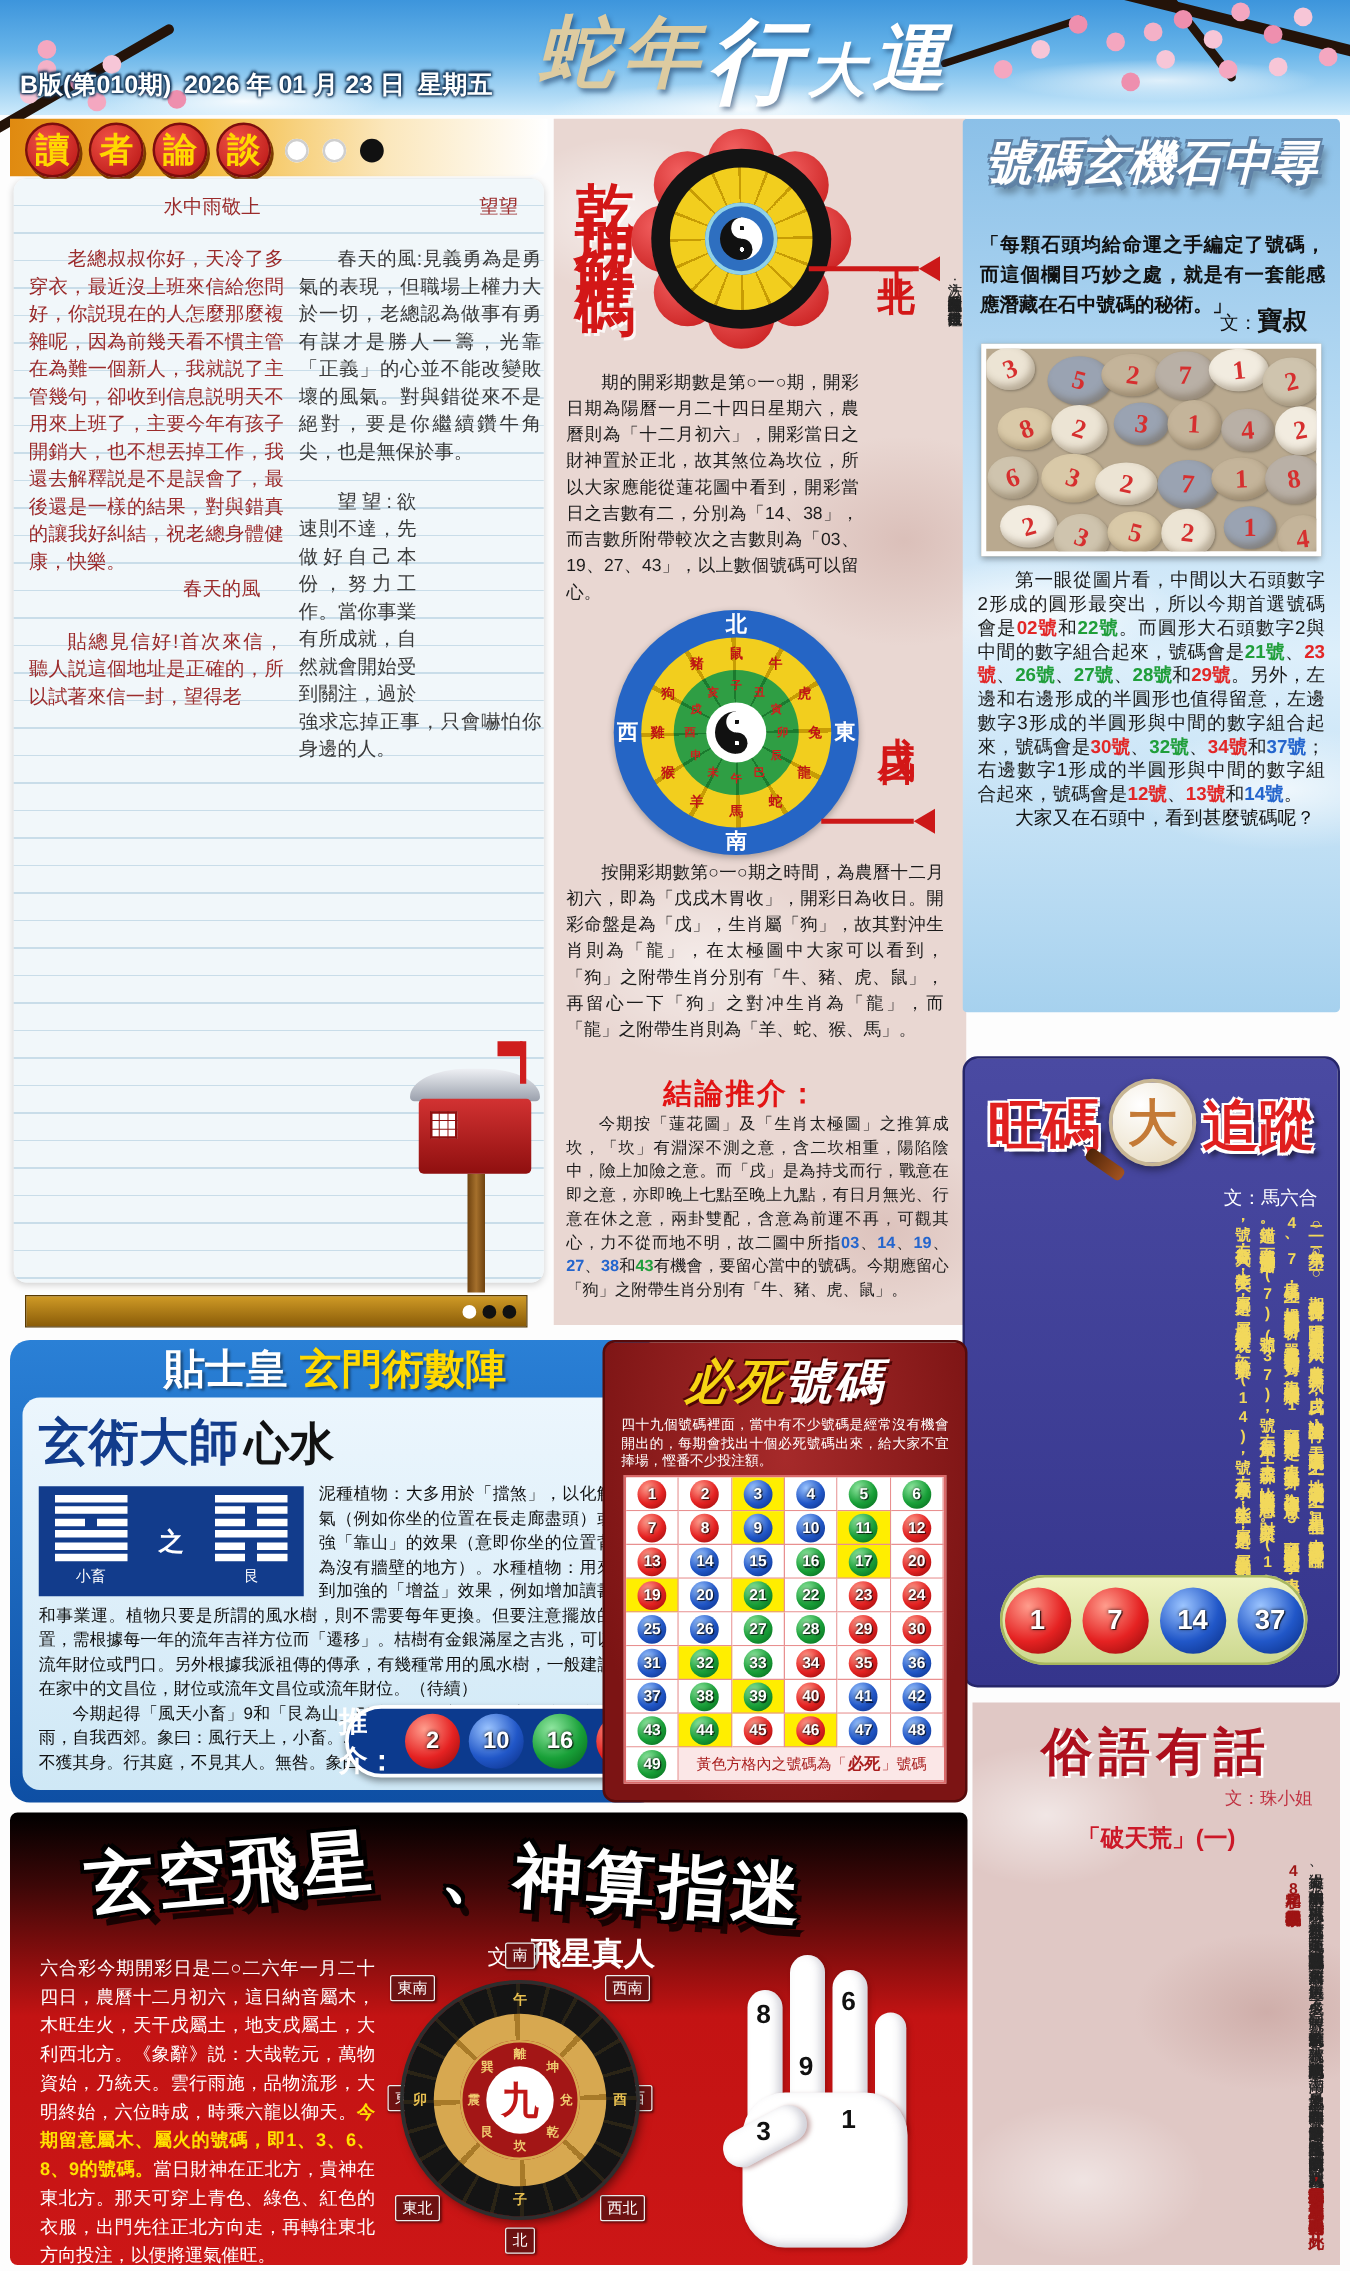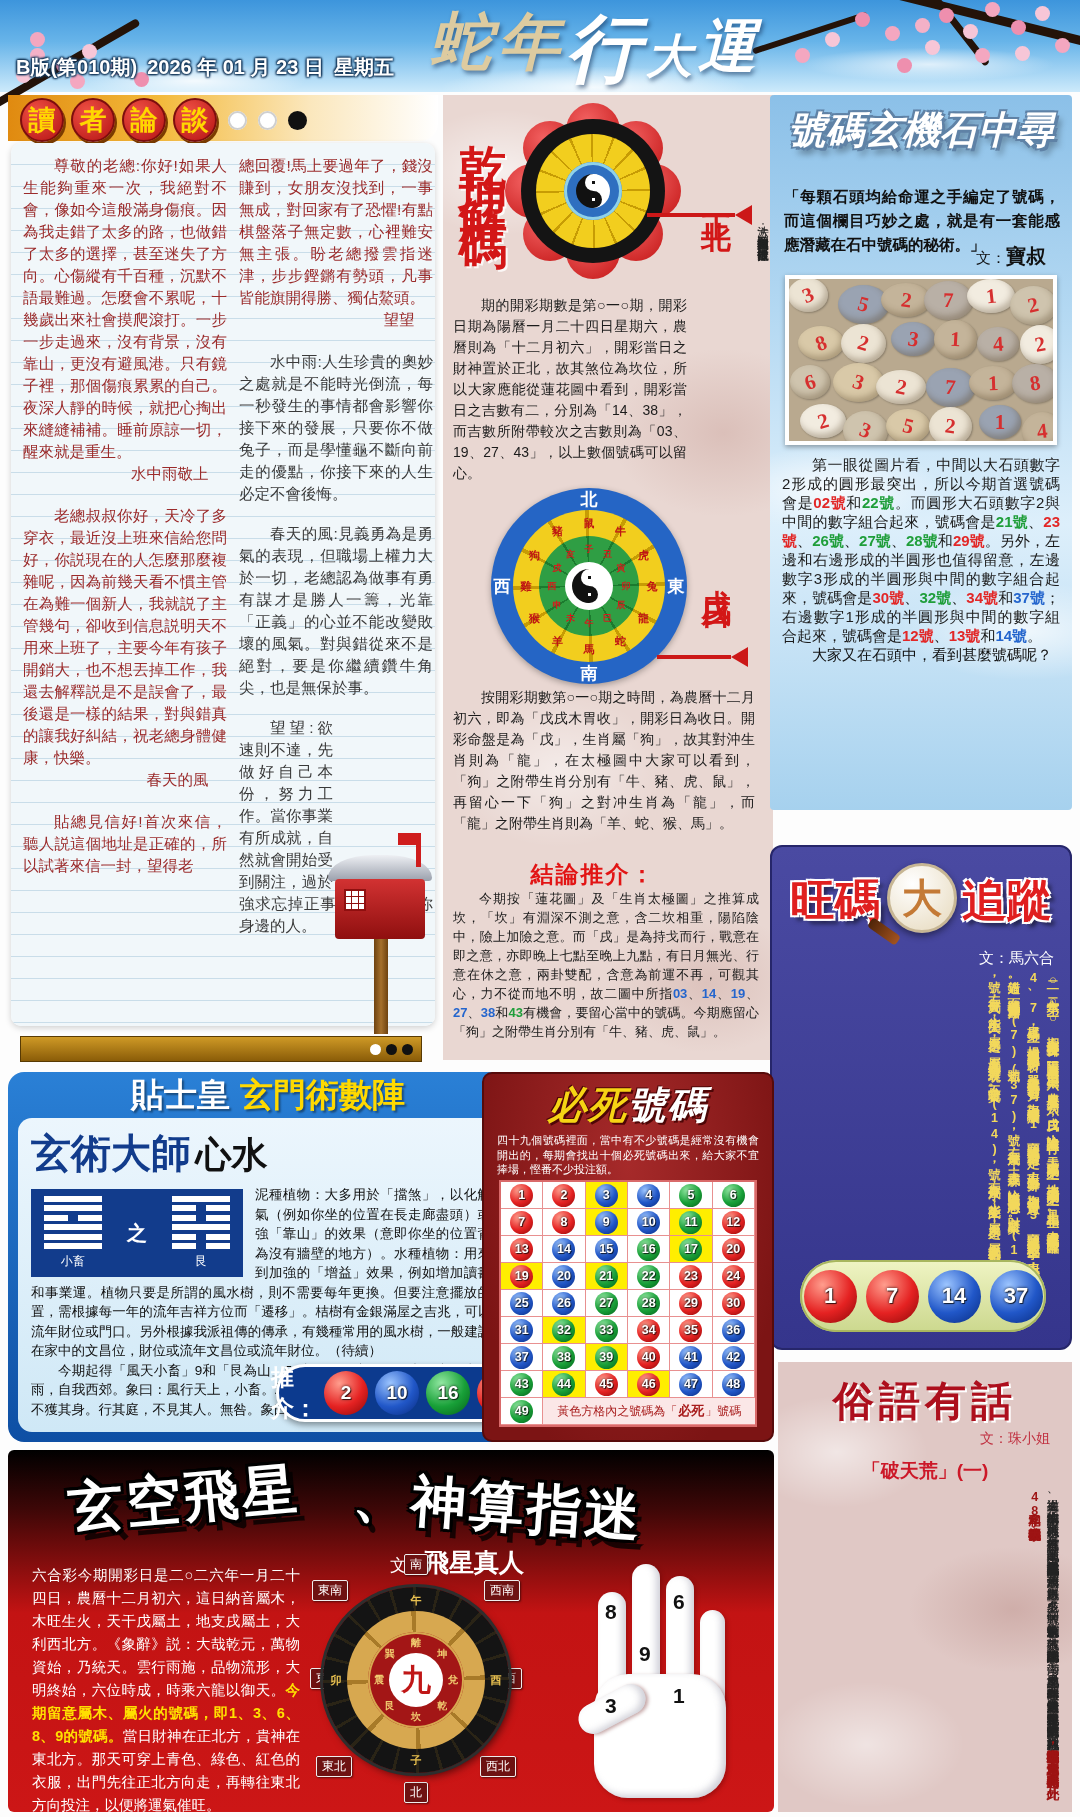--- a/index.html
+++ b/index.html
@@ -325,30 +325,27 @@
         <span class="badge">讀</span>
         <span class="badge">者</span>
         <span class="badge">論</span>
         <span class="badge">談</span>
         <span class="dot w"></span>
         <span class="dot w"></span>
         <span class="dot b"></span>
       </div>
     <div class="paper">
       <div class="rcol rcol1">
-          <p class="red indent">尊敬的老總:你好!如果人生能夠重來一次，我絕對不會，像如今這般滿身傷痕。因為我走錯了太多的路，也做錯了太多的選擇，甚至迷失了方向。心傷縱有千百種，沉默不語最難過。怎麼會不累呢，十幾歲出來社會摸爬滾打。一步一步走過來，沒有背景，沒有靠山，更沒有避風港。只有鏡子裡，那個傷痕累累的自己。夜深人靜的時候，就把心掏出來縫縫補補。睡前原諒一切，醒來就是重生。</p>
           <p class="red sig">水中雨敬上</p>
           <p class="red indent">老總叔叔你好，天冷了多穿衣，最近沒上班來信給您問好，你説現在的人怎麼那麼複雜呢，因為前幾天看不慣主管在為難一個新人，我就説了主管幾句，卻收到信息説明天不用來上班了，主要今年有孩子開銷大，也不想丟掉工作，我還去解釋説是不是誤會了，最後還是一樣的結果，對與錯真的讓我好糾結，祝老總身體健康，快樂。</p>
           <p class="red sig">春天的風</p>
           <p class="red indent">貼總見信好!首次來信，聽人説這個地址是正確的，所以試著來信一封，望得老</p>
         </div>
       <div class="rcol rcol2">
-          <p class="red">總回覆!馬上要過年了，錢沒賺到，女朋友沒找到，一事無成，對回家有了恐懼!有點棋盤落子無定數，心裡難安無主張。盼老總撥雲指迷津，步步鏗鏘有勢頭，凡事皆能旗開得勝、獨佔鰲頭。</p>
           <p class="red sig">望望</p>
-          <p class="black indent mb">水中雨:人生珍貴的奧妙之處就是不能時光倒流，每一秒發生的事情都會影響你接下來的發展，只要你不做兔子，而是學懂龜不斷向前走的優點，你接下來的人生必定不會後悔。</p>
           <p class="black indent mb">春天的風:見義勇為是勇氣的表現，但職場上權力大於一切，老總認為做事有勇有謀才是勝人一籌，光靠「正義」的心並不能改變敗壞的風氣。對與錯從來不是絕對，要是你繼續鑽牛角尖，也是無保於事。</p>
           <div class="mb-spacer"></div>
           <p class="black indent">望望:欲速則不達，先做好自己本份，努力工作。當你事業有所成就，自然就會開始受到關注，過於強求忘掉正事，只會嚇怕你身邊的人。</p>
         </div>
     </div>
     <div class="mailbox">
       <div class="mb-post"></div>
       <div class="mb-roof"></div>
       <div class="mb-flag"></div>
       <div class="mb-flaghead"></div>

